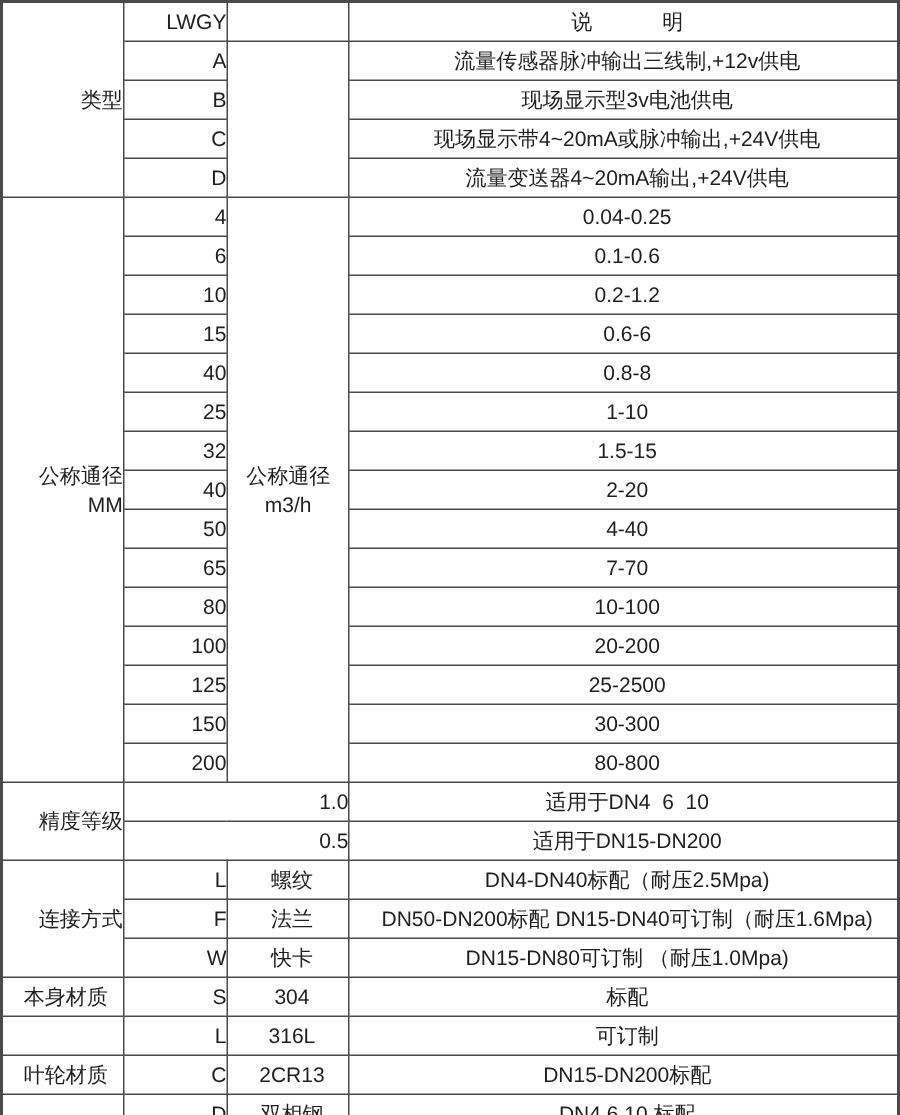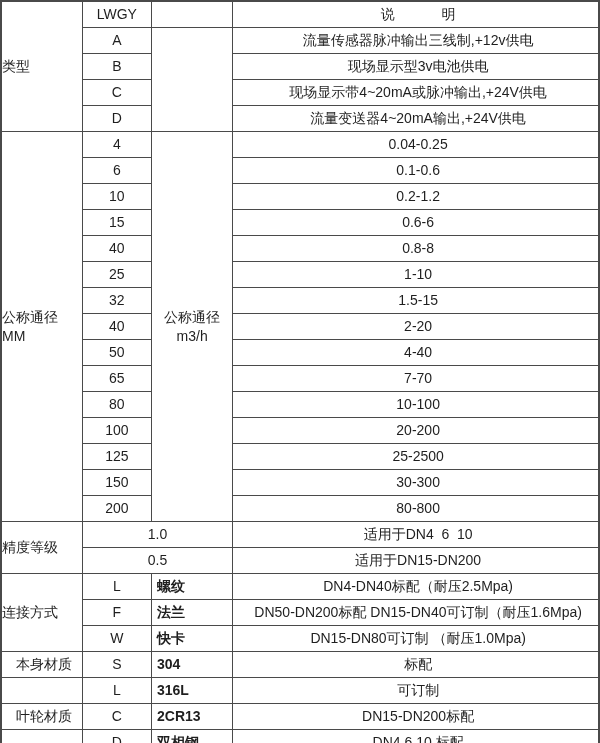--- a/index.html
+++ b/index.html
@@ -14,24 +14,24 @@
   }
   td{
     border:1px solid #4a4a4a;
     height:25px;
     padding:0;
     white-space:pre;        
     overflow:hidden;
     vertical-align:middle;
     line-height:1.35;
   }
-  td.lab{text-align:left;}
+  td.lab{text-align:right;}
   td.lab-left{text-align:center;padding-left:4px;}
-  td.code{text-align:center;}
-  td.sub{text-align:left;padding-left:5px;font-weight:bold;}
+  td.code{text-align:right;}
+  td.sub{text-align:center;padding-left:5px;}
   td.sub-center{text-align:center;padding-left:0;}
   td.desc{text-align:center;padding-left:5px;}
   td.two-line{white-space:pre-line;}
 </style>
 </head>
 <body>
 
 <table class="spec">
   <colgroup>
     <col style="width:81px">

